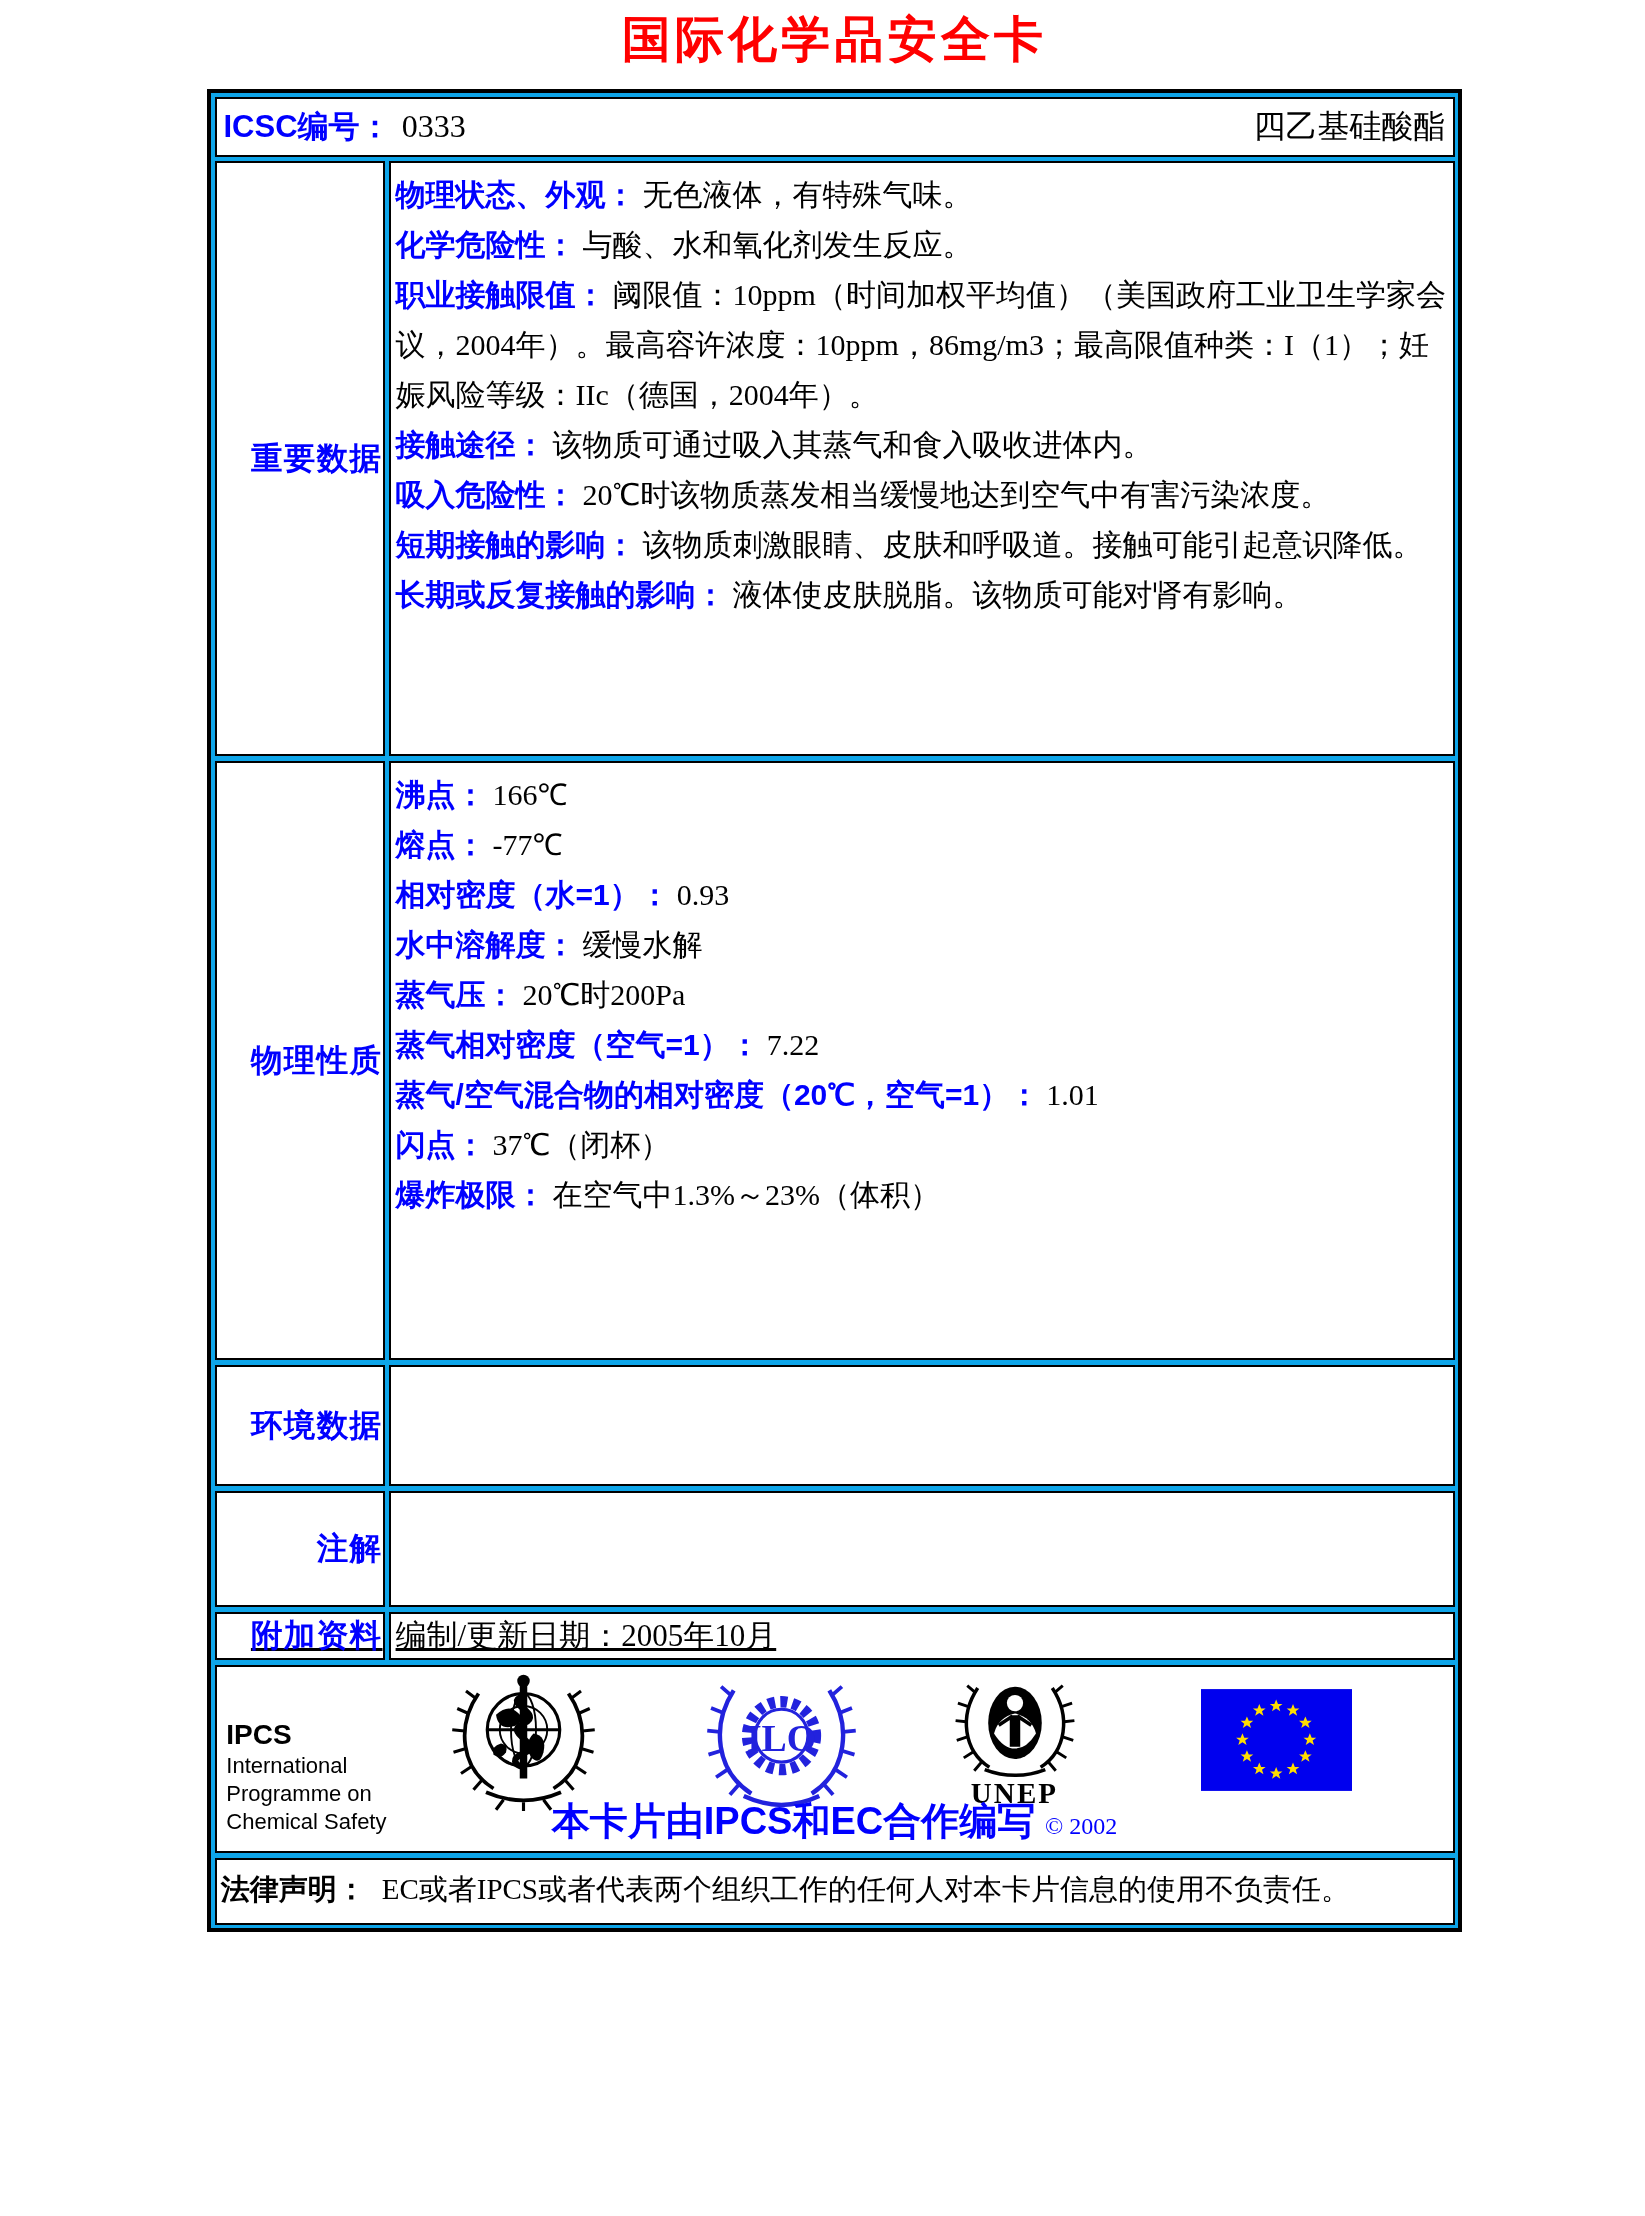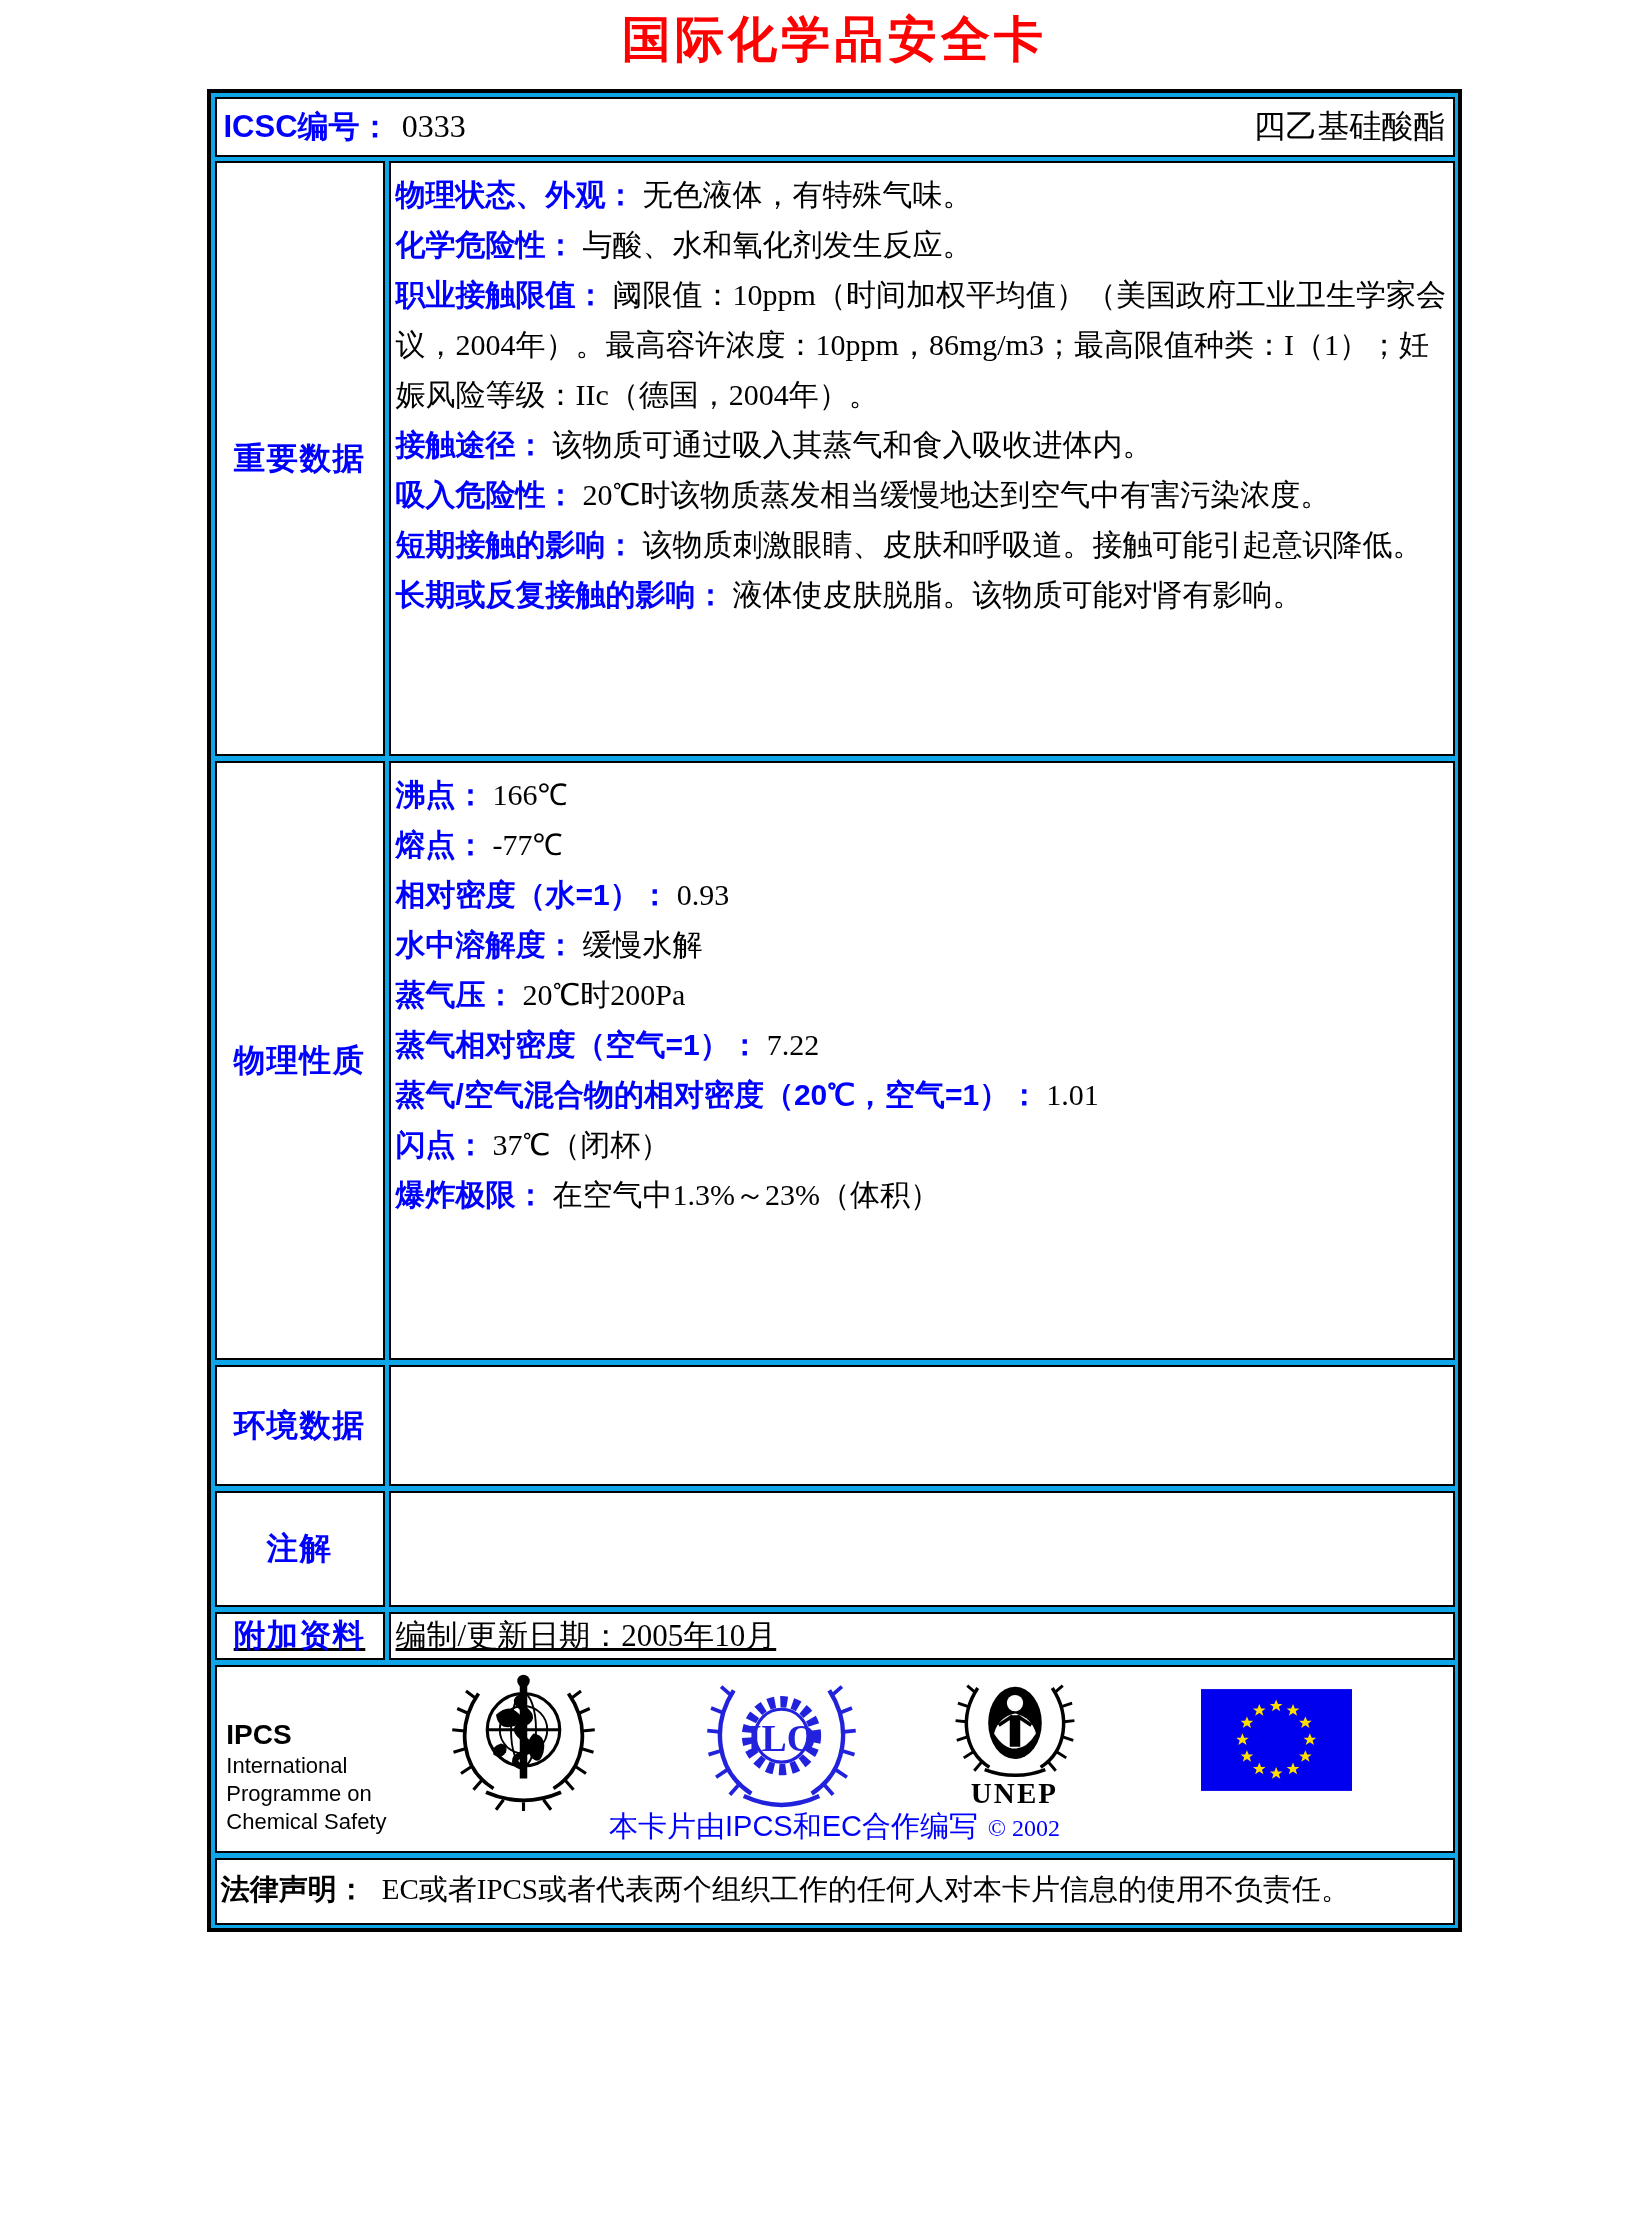--- a/index.html
+++ b/index.html
@@ -25,39 +25,39 @@
   .r-env{height:121px;}
   .r-notes{height:116px;}
   .r-add{height:48px;text-decoration:underline;}
   .r-logos{height:188px;}
   .r-legal{height:67px;}
   .header-cell{flex:1;display:flex;align-items:center;justify-content:space-between;padding:0 7px;}
   .blue-sans{color:#0000FF;font-family:"Liberation Sans",sans-serif;font-weight:bold;}
   .hdr-label{font-size:31px;}
   .hdr-num{font-size:32px;margin-left:11.2px;color:#000;}
   .hdr-right{font-size:32px;color:#000;}
-  .label-cell{flex:0 0 170px;display:flex;align-items:center;justify-content:center;}
+  .label-cell{flex:0 0 170px;display:flex;align-items:center;justify-content:flex-end;}
   .label-cell span{color:#0000FF;font-family:"Liberation Sans",sans-serif;font-weight:bold;font-size:31.5px;letter-spacing:1.4px;}
   .content-cell{flex:1;padding:7px 5.6px 0 4.2px;overflow:hidden;}
   .line{font-size:30px;line-height:50px;}
   .blab{color:#0000FF;font-family:Liberation Sans, sans-serif;font-weight:bold;margin-right:7px;}
   .pval{color:#000;font-family:"Liberation Serif",serif;}
   .add-cell{flex:1;display:flex;align-items:center;padding:0 4.2px;font-size:31px;}
   .logos-cell{flex:1;position:relative;}
   .ipcs{position:absolute;left:9.8px;top:11.2px;font-family:"Liberation Sans",sans-serif;}
   .ipcs .acr{font-weight:bold;font-size:28px;line-height:35px;margin-top:39px;}
   .ipcs .ln{font-size:22px;line-height:28px;}
   .logo{position:absolute;}
   .logo-who{left:231px;top:4.2px;}
   .logo-ilo{left:489px;top:2.8px;}
   .logo-unep{left:728px;top:7px;text-align:center;}
   .unep-cap{font-weight:bold;font-size:29px;letter-spacing:2.1px;line-height:31px;margin-top:-4.2px;}
   .logo-eu{left:984px;top:22.4px;}
   .credit{position:absolute;left:0;right:0;bottom:4.2px;text-align:center;color:#0000FF;white-space:nowrap;}
-  .credit .ct{font-family:"Liberation Sans",sans-serif;font-weight:normal;font-size:29px;}
+  .credit .ct{font-family:"Liberation Sans",sans-serif;font-weight:bold;font-size:38px;}
   .credit .cy{font-size:24px;margin-left:9.8px;font-family:"Liberation Serif",serif;}
   .legal-cell{flex:1;display:flex;align-items:flex-start;padding:9.8px 5.6px 0 4.2px;}
   .legal-label{font-family:"Liberation Sans",sans-serif;font-weight:bold;font-size:29px;margin-right:16px;white-space:nowrap;}
   .legal-text{font-size:29px;}
 </style>
 </head>
 <body>
 
 <div class="page-title">国际化学品安全卡</div>
 

